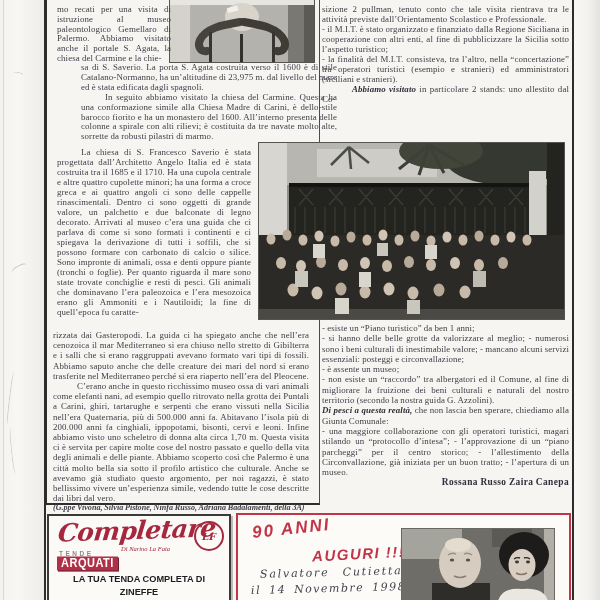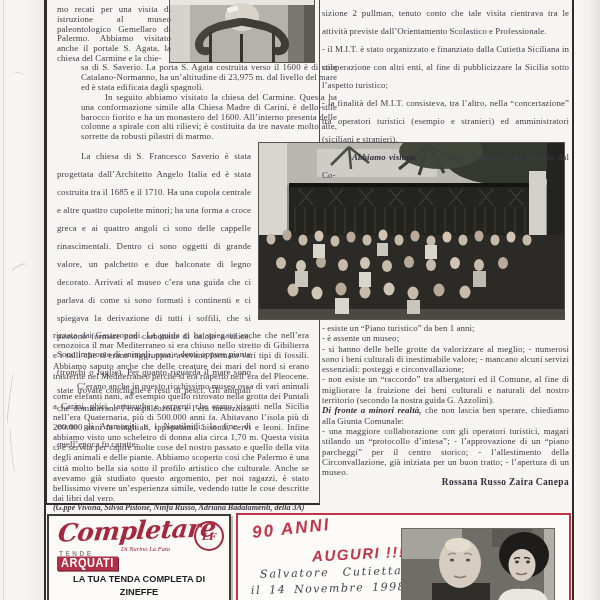--- a/index.html
+++ b/index.html
@@ -15,21 +15,21 @@
   .film-edge{position:absolute;left:3px;top:0;width:1px;height:600px;background:#d9d8d4;}
   .artifact{position:absolute;background:transparent;border-top:1.5px solid #c3c2be;border-radius:40%;}
   .a1{left:12px;top:265px;width:16px;height:8px;transform:rotate(-28deg);}
   .a2{left:9px;top:372px;width:4px;height:52px;border-top:none;border-left:1.5px solid #cccbc7;transform:rotate(7deg);}
   .a3{left:11px;top:428px;width:5px;height:46px;border-top:none;border-left:1.5px solid #d2d1cd;transform:rotate(-6deg);}
   .a4{left:13px;top:72px;width:10px;height:5px;transform:rotate(12deg);border-color:#d0cfcb;}
   
   .left-box{position:absolute;left:45px;top:-10px;width:272px;height:513px;
       border-left:2px solid #2e2d2b;border-right:1.2px solid #4c4b48;border-bottom:2px solid #2e2d2b;}
   
-  .txt{position:absolute;text-align:justify;font-size:8.9px;line-height:18px;
+  .txt{position:absolute;text-align:justify;font-size:8.9px;line-height:10px;
        letter-spacing:.1px;word-spacing:-.2px;}
   .txt p{margin:0;}
   .ind{text-indent:24px;}
   .ind-lg{text-indent:30px;}
   .lead{font-weight:bold;font-style:italic;color:#2f2e3a;}
   .intro{left:57px;top:5px;width:114px;line-height:9.8px;}
   .blockB{left:57px;top:63px;width:256px;line-height:9.9px;margin-left:24px;}
   .block3{left:57px;top:147px;width:194px;}
   .block4{left:53px;top:330px;width:256px;line-height:10.2px;}
   .authors{font-style:italic;font-weight:bold;font-size:8.1px;margin-top:2px;letter-spacing:0;}
@@ -189,30 +189,30 @@
     <p class="ind">La chiesa di S. Francesco Saverio è stata progettata dall’Architetto Angelo Italia ed è stata costruita tra il 1685 e il 1710. Ha una cupola centrale e altre quattro cupolette minori; ha una forma a croce greca e ai quattro angoli ci sono delle cappelle rinascimentali. Dentro ci sono oggetti di grande valore, un palchetto e due balconate di legno decorato. Arrivati al museo c’era una guida che ci parlava di come si sono formati i continenti e ci spiegava la derivazione di tutti i soffili, che si possono formare con carbonato di calcio o silice. Sono impronte di animali, ossa e denti oppure piante (tronchi o foglie). Per quanto riguarda il mare sono state trovate conchiglie e resti di pesci. Gli animali che dominavano l’era paleozoica e l’era mesozoica erano gli Ammoniti e i Nautiloidi; la fine di quell’epoca fu caratte-</p>
   </div>
   <div class="txt block4">
     <p>rizzata dai Gasteropodi. La guida ci ha spiegato anche che  nell’era cenozoica il mar Mediterraneo si era chiuso nello stretto di Gibilterra e i salli che si erano raggruppati avevano formato vari tipi di fossili. Abbiamo saputo anche che delle creature dei mari del nord si erano trasferite nel Mediterraneo perché si era riaperto nell’era del Pleocene.</p>
     <p class="ind">C’erano anche in questo ricchissimo museo ossa di vari animali come elefanti nani, ad esempio quello ritrovato nella grotta dei Puntali a Carini, ghiri, tartarughe e serpenti che erano vissuti nella Sicilia nell’era Quaternaria, più di 500.000 anni fa. Abitavano l’isola più di 200.000 anni fa cinghiali, ippopotami, bisonti, cervi e leoni. Infine abbiamo visto uno scheletro di donna alta circa 1,70 m. Questa visita ci è servita per capire molte cose del nostro passato e quello della vita degli animali e delle piante. Abbiamo scoperto così che Palermo è una città molto bella sia sotto il profilo artistico che culturale. Anche se avevamo già studiato questo argomento, per noi ragazzi, è stato bellissimo vivere un’esperienza simile, vedendo tutte le cose descritte dai libri dal vero.</p>
     <p class="authors">(G.ppe Vivona, Silvia Pistone, Ninfa Russo, Adriana Badalamenti, della 3A)</p>
   </div>
 
   <div class="txt rcol1">
     <p>sizione 2 pullman, tenuto conto che tale visita rientrava tra le attività previste dall’Orientamento Scolastico e Professionale.</p>
-    <p>- il M.I.T. è stato organizzato e finanziato dalla Cutietta Siciliana in cooperazione con altri enti, al fine di pubblicizzare la Sicilia sotto l’aspetto turistico;</p>
+    <p>- il M.I.T. è stato organizzato e finanziato dalla Regione Siciliana in cooperazione con altri enti, al fine di pubblicizzare la Sicilia sotto l’aspetto turistico;</p>
     <p>- la finalità del M.I.T. consisteva, tra l’altro, nella “concertazione” tra operatori turistici (esempio e stranieri) ed amministratori (siciliani e stranieri).</p>
     <p class="ind-lg"><span class="lead">Abbiamo visitato</span><span> in particolare 2 stands: uno allestito dal Co-</span></p>
   </div>
   <div class="txt rcol2">
     <p>- esiste un “Piano turistico” da ben 1 anni;</p>
+    <p>- si hanno delle belle grotte da valorizzare al meglio; - numerosi sono i beni culturali di inestimabile valore; - mancano alcuni servizi essenziali: posteggi e circonvallazione;</p>
     <p>- è assente un museo;</p>
-    <p>- si hanno delle belle grotte da valorizzare al meglio; - numerosi sono i beni culturali di inestimabile valore; - mancano alcuni servizi essenziali: posteggi e circonvallazione;</p>
     <p>- non esiste un “raccordo” tra albergatori ed il Comune, al fine di migliorare la fruizione dei beni culturali e naturali del nostro territorio (secondo la nostra guida G. Azzolini).</p>
-    <p><span class="lead">Di fronte a minori realtà,</span><span> che non lascia ben sperare, chiediamo alla Giunta Comunale:</span></p>
+    <p><span class="lead">Di pesci a questa realtà,</span><span> che non lascia ben sperare, chiediamo alla Giunta Comunale:</span></p>
     <p>- una maggiore collaborazione con gli operatori turistici, magari stilando un “protocollo d’intesa”; - l’approvazione di un “piano parcheggi” per il centro storico; - l’allestimento della Circonvallazione, già iniziata per un buon tratto; - l’apertura di un museo.</p>
     <p class="sig">Rossana Russo Zaira Canepa</p>
   </div>
 
   <div class="ad-left">
     <div class="brand-script">Completare</div>
     <div class="lf-logo">LF</div>
     <div class="sub-brand">Di Narino La Fata</div>
     <div class="tende">TENDE</div>
     <div class="arquati">ARQUATI</div>

